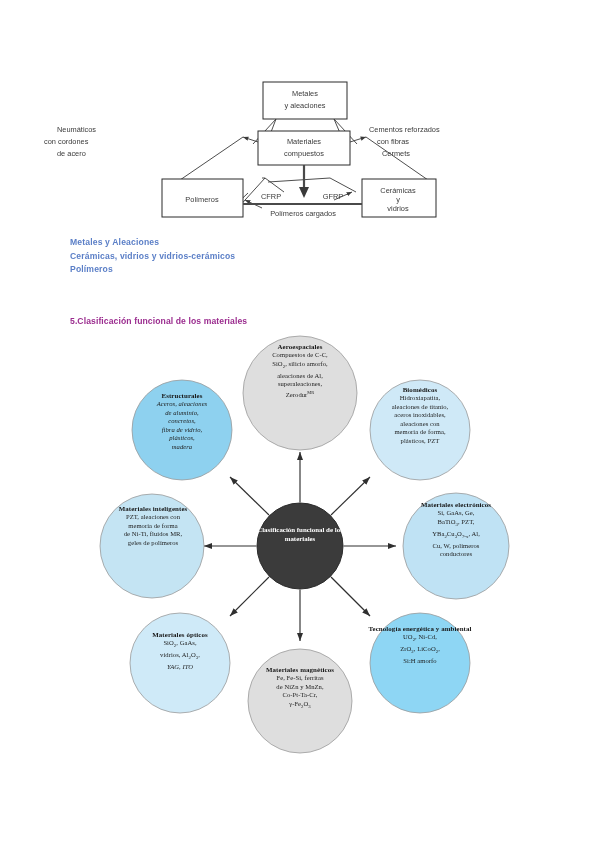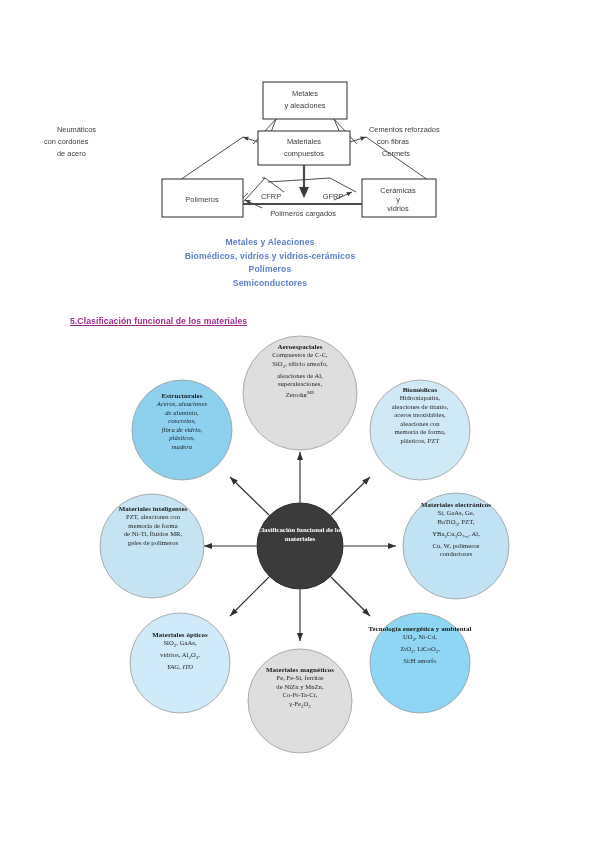--- a/index.html
+++ b/index.html
@@ -13,28 +13,28 @@
   
   #top-diagram{position:absolute;left:0;top:60px;width:599px;height:175px;}
   #top-diagram svg{display:block;}
   .bx{fill:#ffffff;stroke:#2b2b2b;stroke-width:1;}
   .bxt{font-family:"Liberation Sans", sans-serif;font-size:7.4px;fill:#3a3a3a;text-anchor:middle;}
   .lbl{font-family:"Liberation Sans", sans-serif;font-size:7.4px;fill:#3a3a3a;}
   .ln{stroke:#3a3a3a;stroke-width:0.9;fill:none;}
   .lnthick{stroke:#4a4a4a;stroke-width:2.2;fill:none;}
 
   
-  #material-list{position:absolute;left:70px;top:236px;width:400px;text-align:center;}
+  #material-list{position:absolute;left:70px;top:236px;width:400px;}
   #material-list .li{
     color:#5B7FC7;font-size:8.6px;font-weight:bold;line-height:13.6px;
     letter-spacing:.15px;white-space:nowrap;
   }
   #section-heading{
     position:absolute;left:70px;top:316px;
-    color:#9B2D8F;font-size:8.6px;font-weight:bold;letter-spacing:.1px;text-decoration:underline;
+    color:#9B2D8F;font-size:8.6px;font-weight:bold;letter-spacing:.1px;
   }
 
   
   #wheel{position:absolute;left:0;top:330px;width:599px;height:450px;}
   #wheel svg{display:block;}
   .arrowline{stroke:#2f2f2f;stroke-width:1.15;fill:none;}
   .node-circle{stroke:#9a9a9a;stroke-width:0.8;}
   .center-circle{fill:#3b3b3b;stroke:#2a2a2a;stroke-width:1;}
 
   .nodebox{position:absolute;text-align:center;}
@@ -121,23 +121,22 @@
       <path class="lnthick" d="M243,144 L362,144"></path>
 
       <text class="bxt" x="271" y="139">CFRP</text>
       <text class="bxt" x="333" y="139">GFRP</text>
       <text class="bxt" x="303" y="156">Polímeros cargados</text>
     </svg>
   </div>
 
   <div id="material-list" style="color: rgb(91, 127, 199);">
     <div class="li">Metales y Aleaciones</div>
-    <div class="li">Biomédicos, vidrios y vidrios-cerámicos</div>
+    <div class="li">Cerámicas, vidrios y vidrios-cerámicos</div>
     <div class="li">Polímeros</div>
-    <div class="li">Semiconductores</div>
   </div>
 
   <div id="section-heading" style="color: rgb(155, 45, 143);">5.Clasificación funcional de los materiales</div>
 
   <div id="wheel">
     <svg width="599" height="450" viewBox="0 0 599 450" xmlns="http://www.w3.org/2000/svg">
       <defs>
         <marker id="wa" markerWidth="8" markerHeight="8" refX="7" refY="2.6" orient="auto">
           <path d="M0,0 L7,2.6 L0,5.2 z" fill="#2f2f2f"></path>
         </marker>

